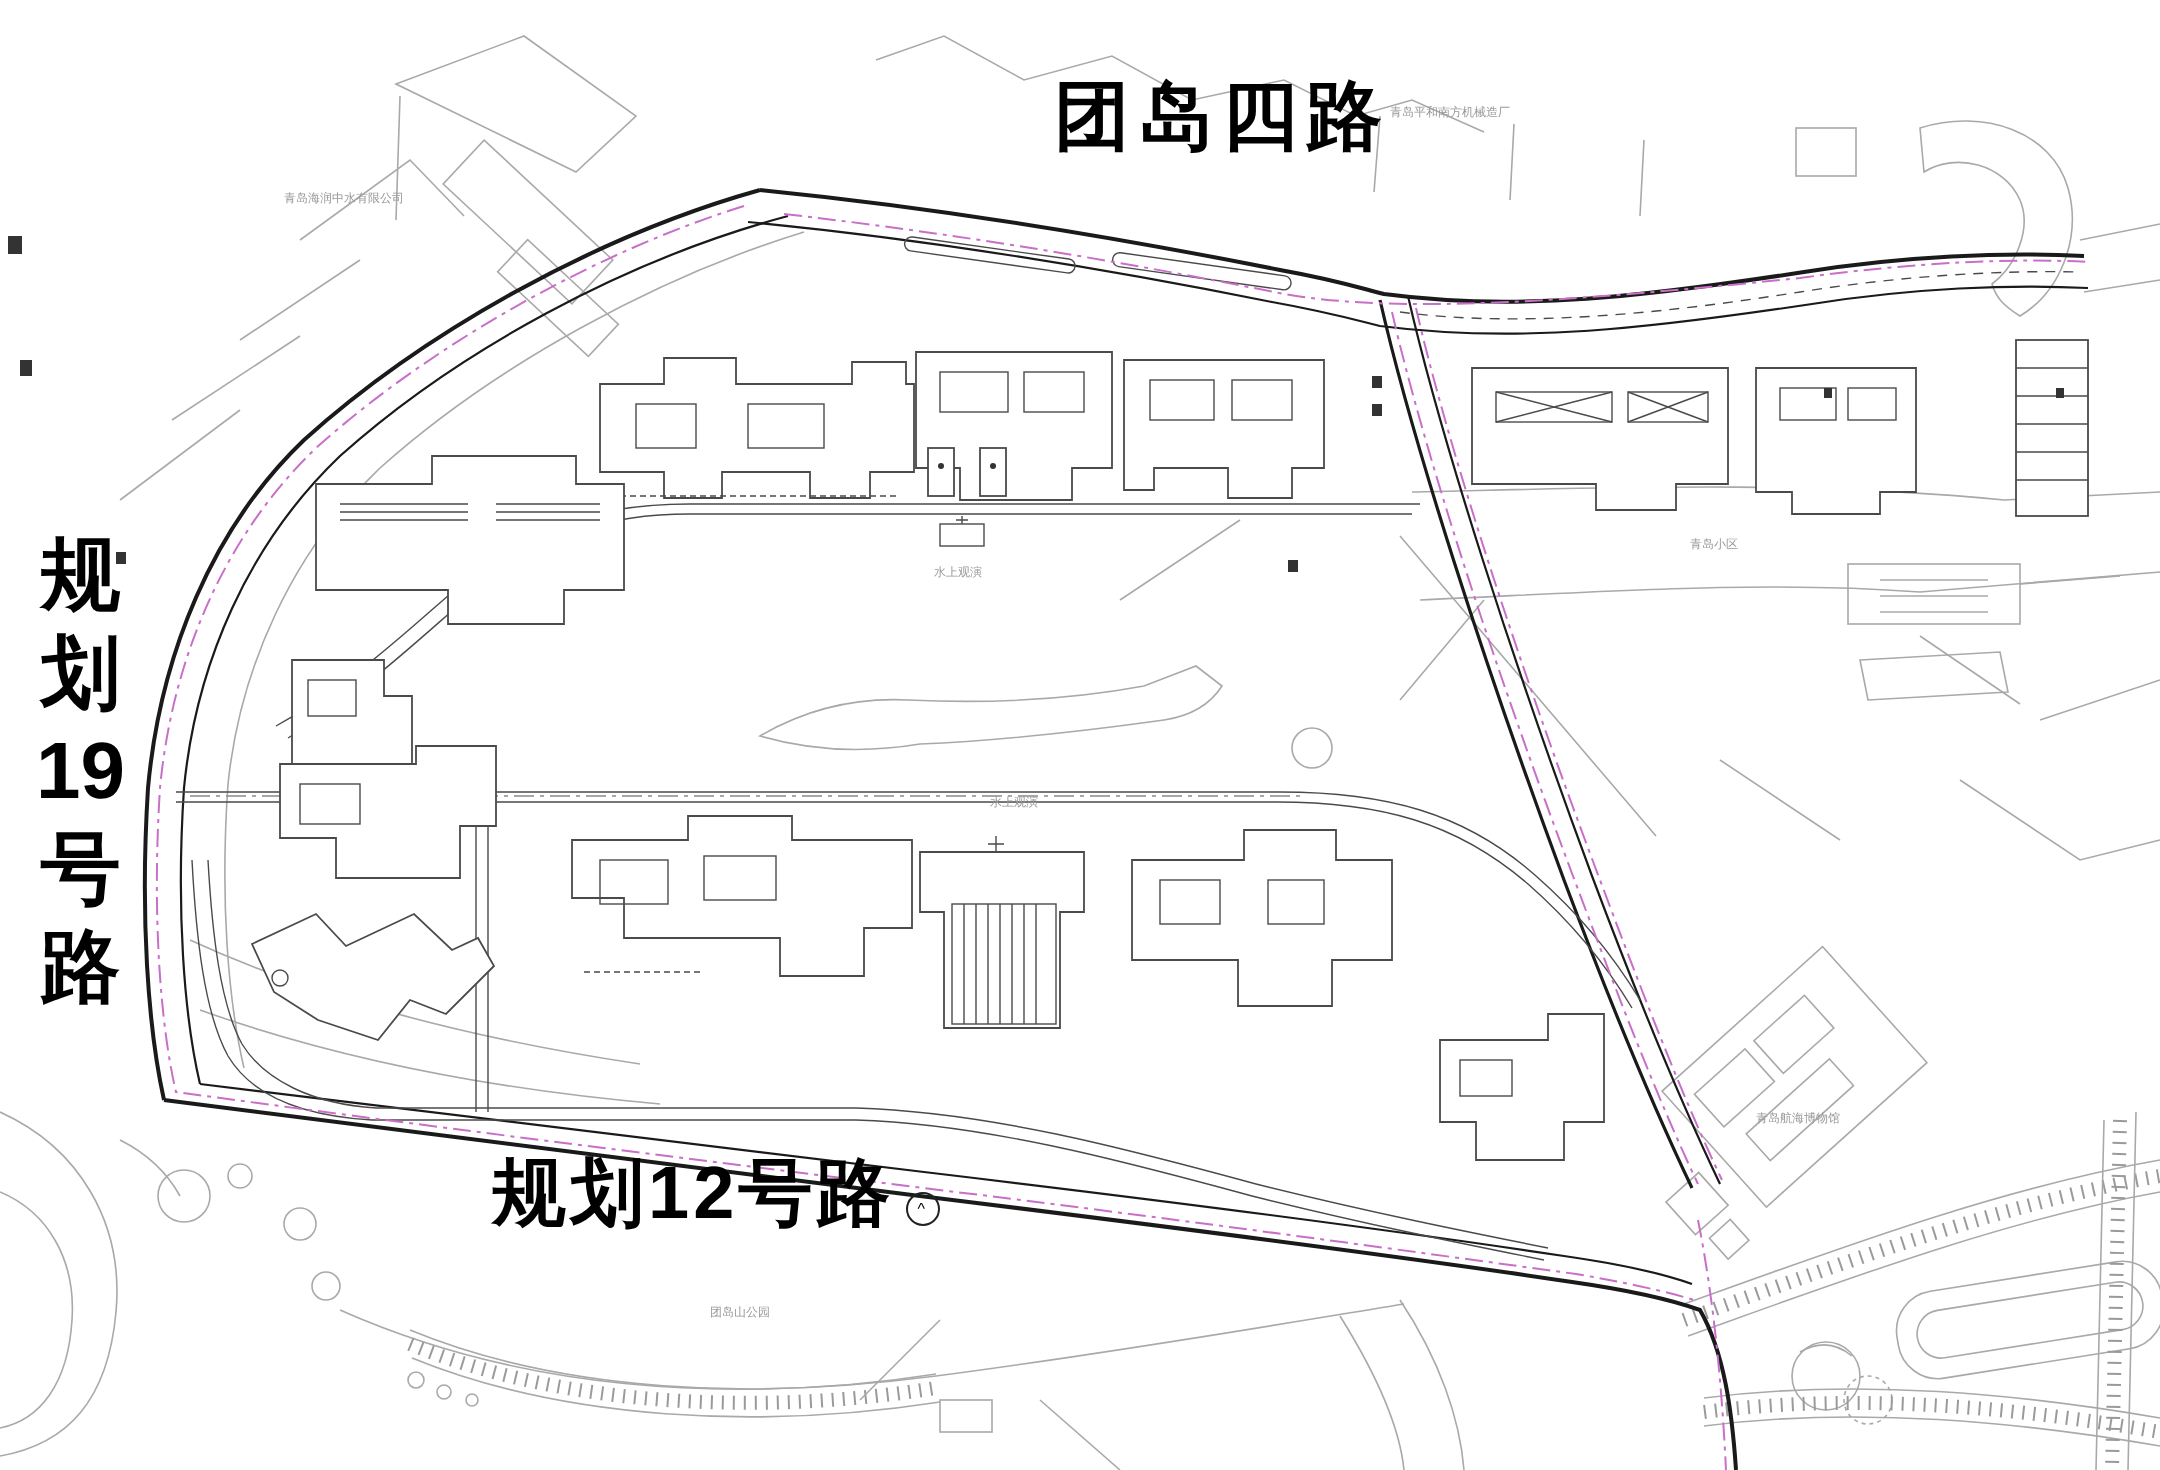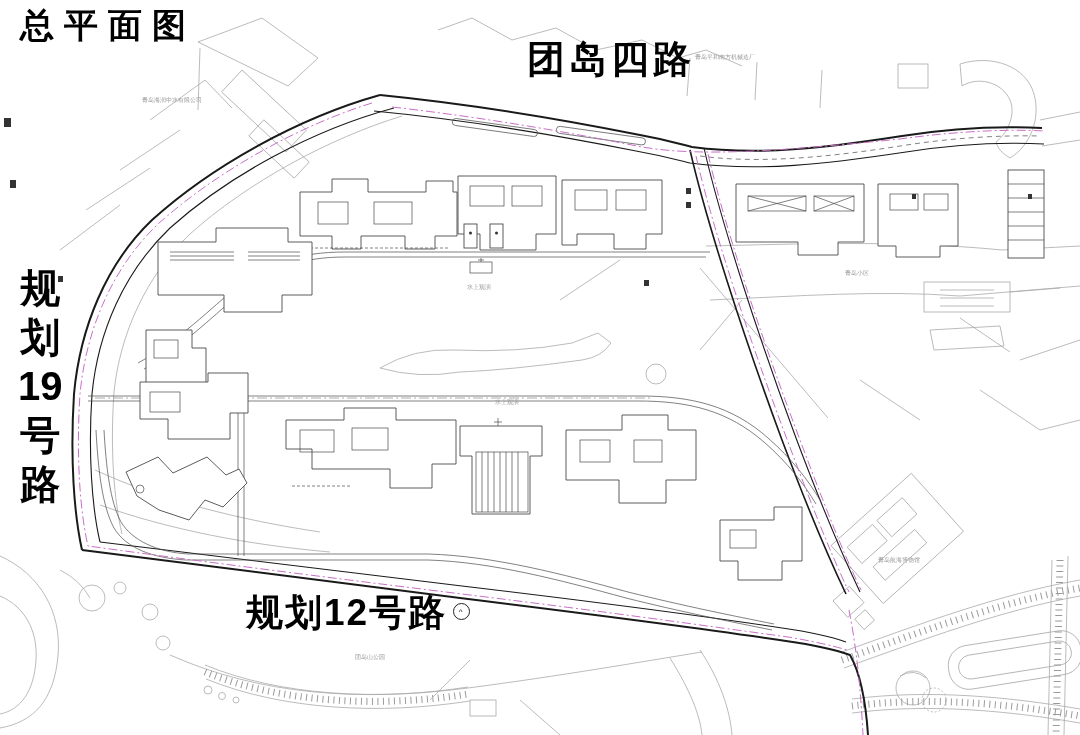--- a/index.html
+++ b/index.html
@@ -12,21 +12,21 @@
   .bldl{stroke:var(--line-building,#4a4a4a);fill:none;stroke-width:0.7;}
   .road{stroke:var(--line-black,#1a1a1a);fill:none;}
   .mag{stroke:var(--magenta,#c96fc9);fill:none;stroke-width:1;stroke-dasharray:9 3 2 3;}
   .hatch{stroke:#9a9a9a;stroke-width:7;fill:none;stroke-dasharray:1 4.5;}
   .graydash{stroke:#8a8a8a;stroke-width:0.7;fill:none;stroke-dasharray:10 3 2 3;}
   .mark{fill:#333;stroke:none;}
   
   .big-label{position:absolute;font-weight:bold;color:#000;white-space:nowrap;line-height:1;}
   .title{left:20px;top:8px;font-size:34px;letter-spacing:10px;}
   .road-top{left:487px;top:40px;font-size:38px;letter-spacing:4px;margin-left:40px;}
-  .road-bottom{left:246px;top:594px;font-size:37px;letter-spacing:2px;display:flex;align-items:center;}
+  .road-bottom{left:246px;top:578px;font-size:37px;letter-spacing:2px;display:flex;align-items:flex-end;}
   .circle-mark{display:inline-block;width:15px;height:15px;border:1.5px solid #222;border-radius:50%;
                font-size:8px;font-weight:normal;line-height:15px;text-align:center;margin:0 0 2px 6px;}
   .v-label{left:18px;top:268px;display:flex;flex-direction:column;align-items:center;
            font-size:40px;font-weight:bold;}
   .v-label span{display:block;line-height:1.0;margin-bottom:9px;}
   .micro{position:absolute;color:var(--label-gray,#999);font-size:6px;line-height:1;white-space:nowrap;}
 </style>
 </head>
 <body>
 
@@ -204,21 +204,20 @@
       <rect class="mark" x="686" y="188" width="5" height="6"></rect>
       <rect class="mark" x="686" y="202" width="5" height="6"></rect>
       <rect class="mark" x="644" y="280" width="5" height="6"></rect>
       <rect class="mark" x="912" y="194" width="4" height="5"></rect>
       <rect class="mark" x="1028" y="194" width="4" height="5"></rect>
       <rect class="mark" x="4" y="118" width="7" height="9"></rect>
       <rect class="mark" x="10" y="180" width="6" height="8"></rect>
     </g>
   </svg>
 
-  <div class="big-label title">总平面图</div>
 
   <div class="big-label road-top">团岛四路</div>
 
   <div class="big-label v-label" id="left-road-label">
       <span>规</span>
       <span>划</span>
       <span>19</span>
       <span>号</span>
       <span>路</span>
     </div>

